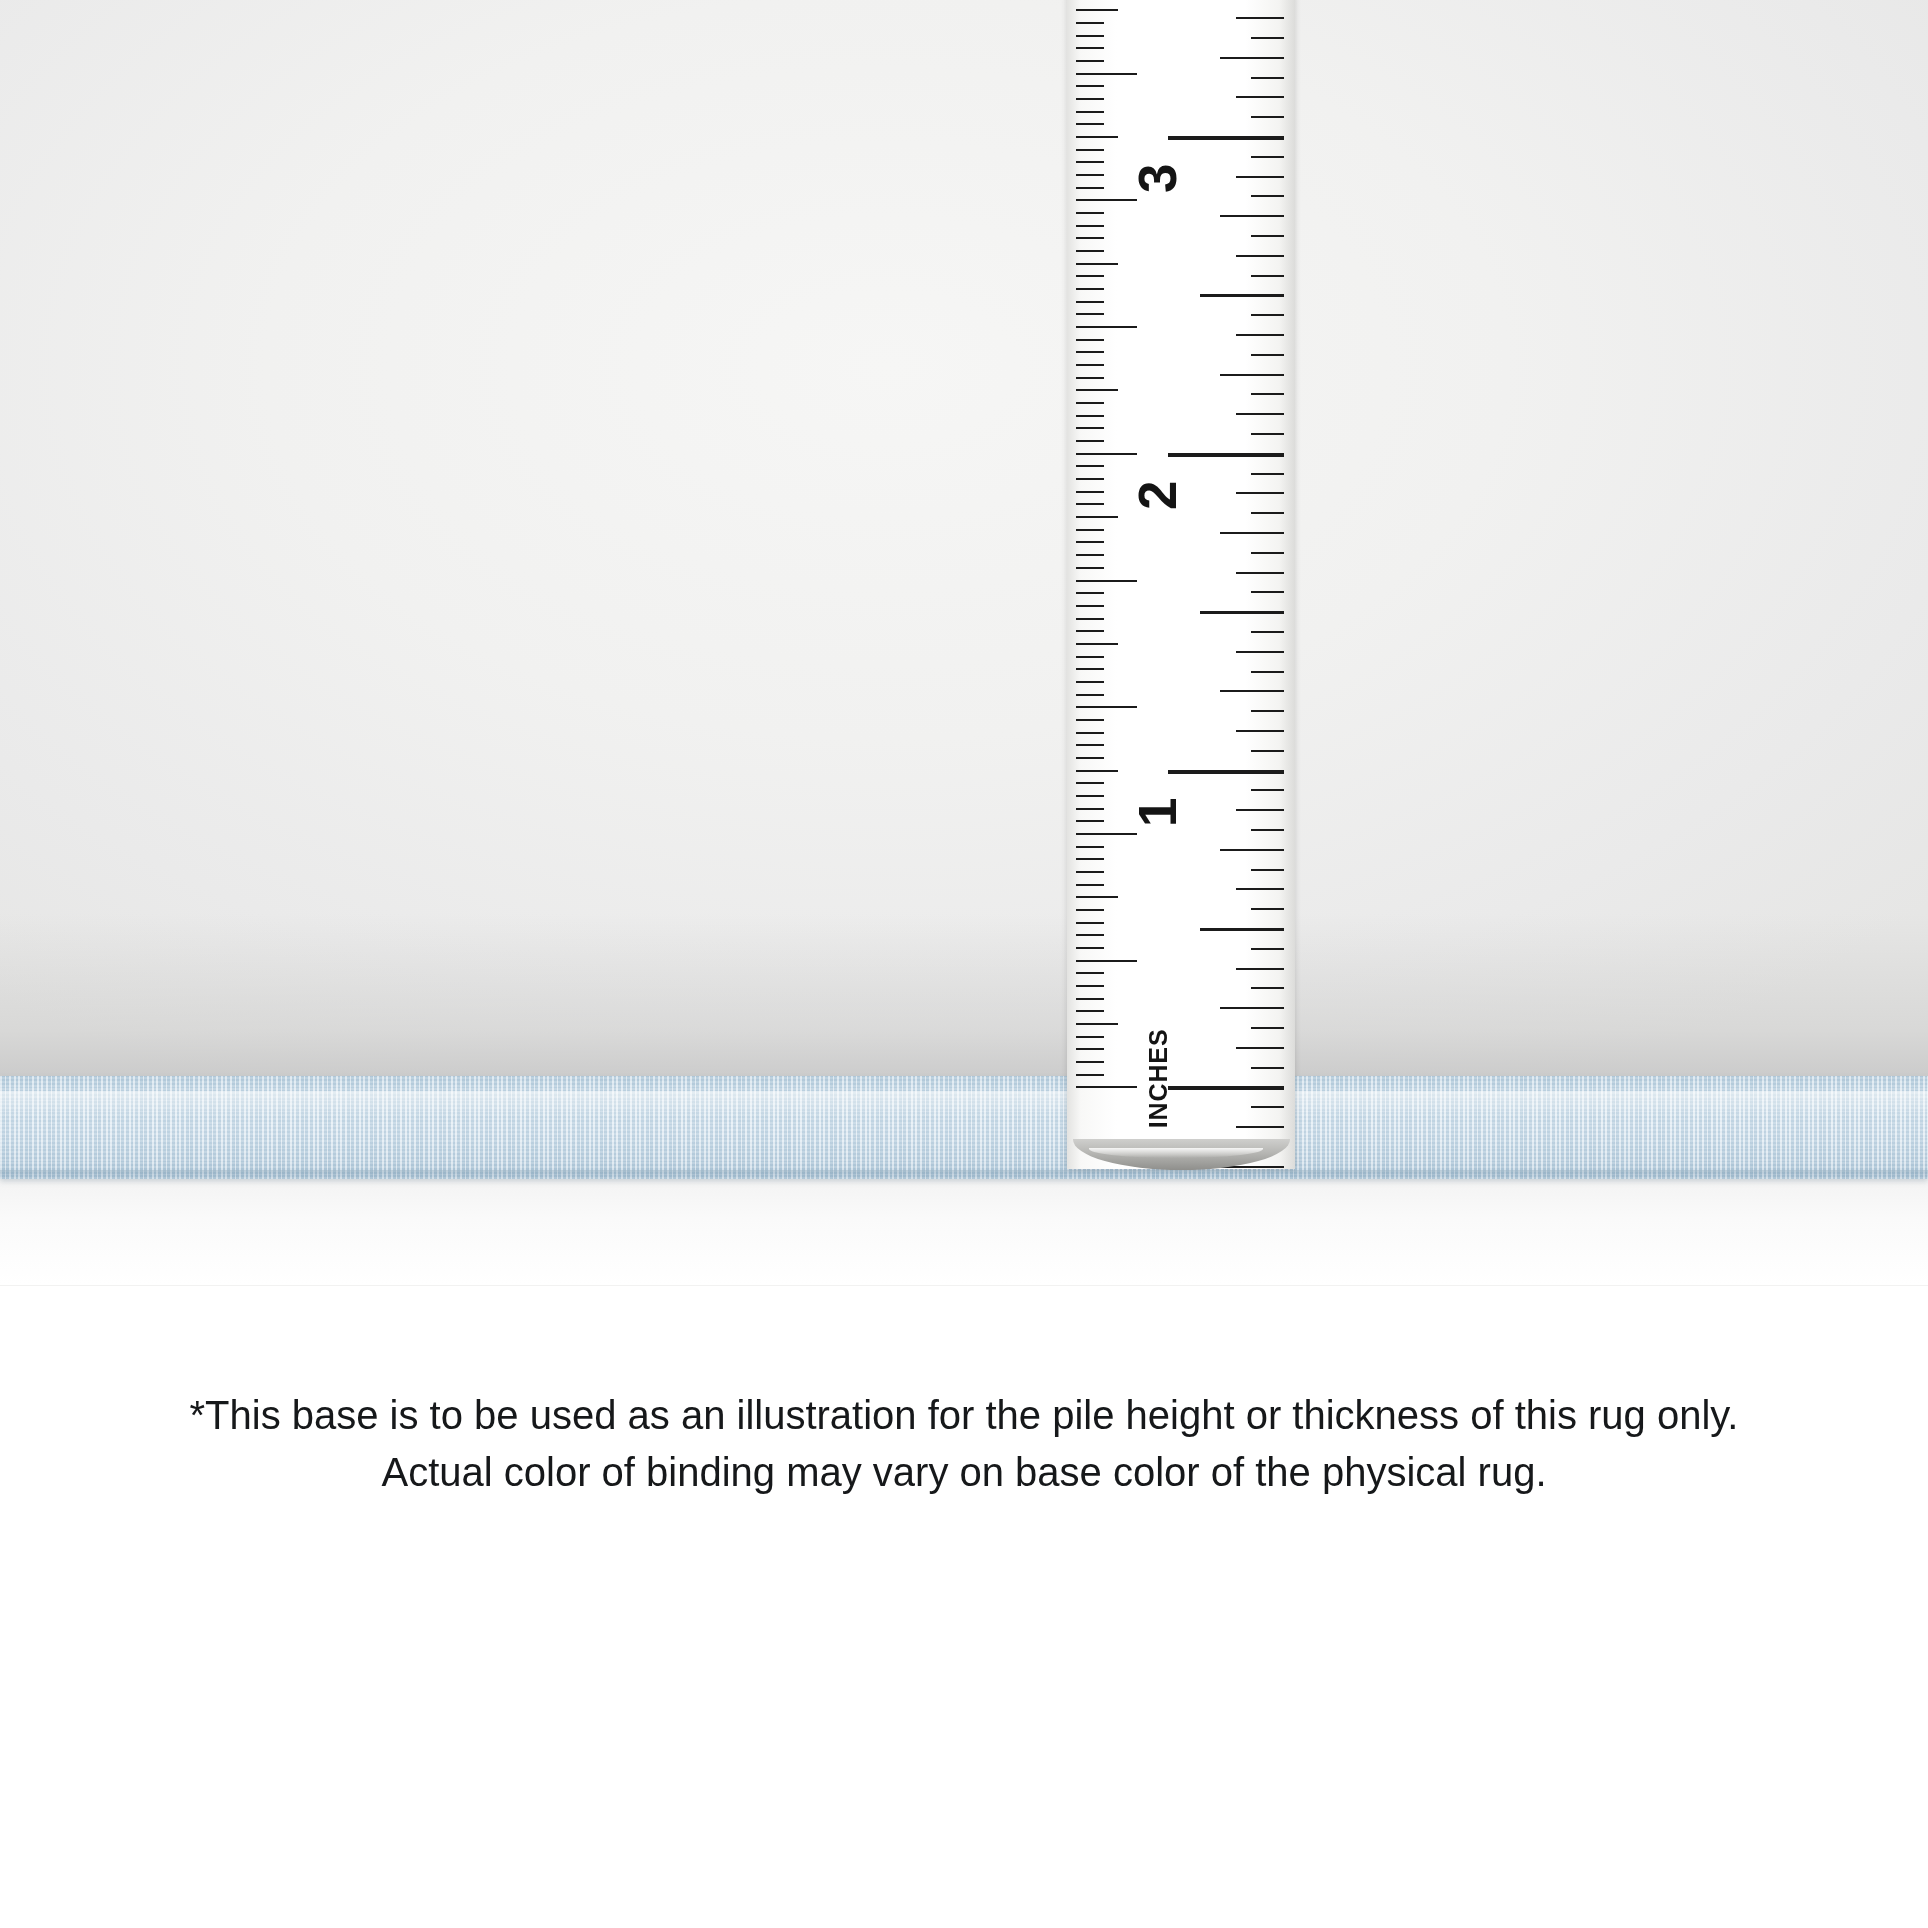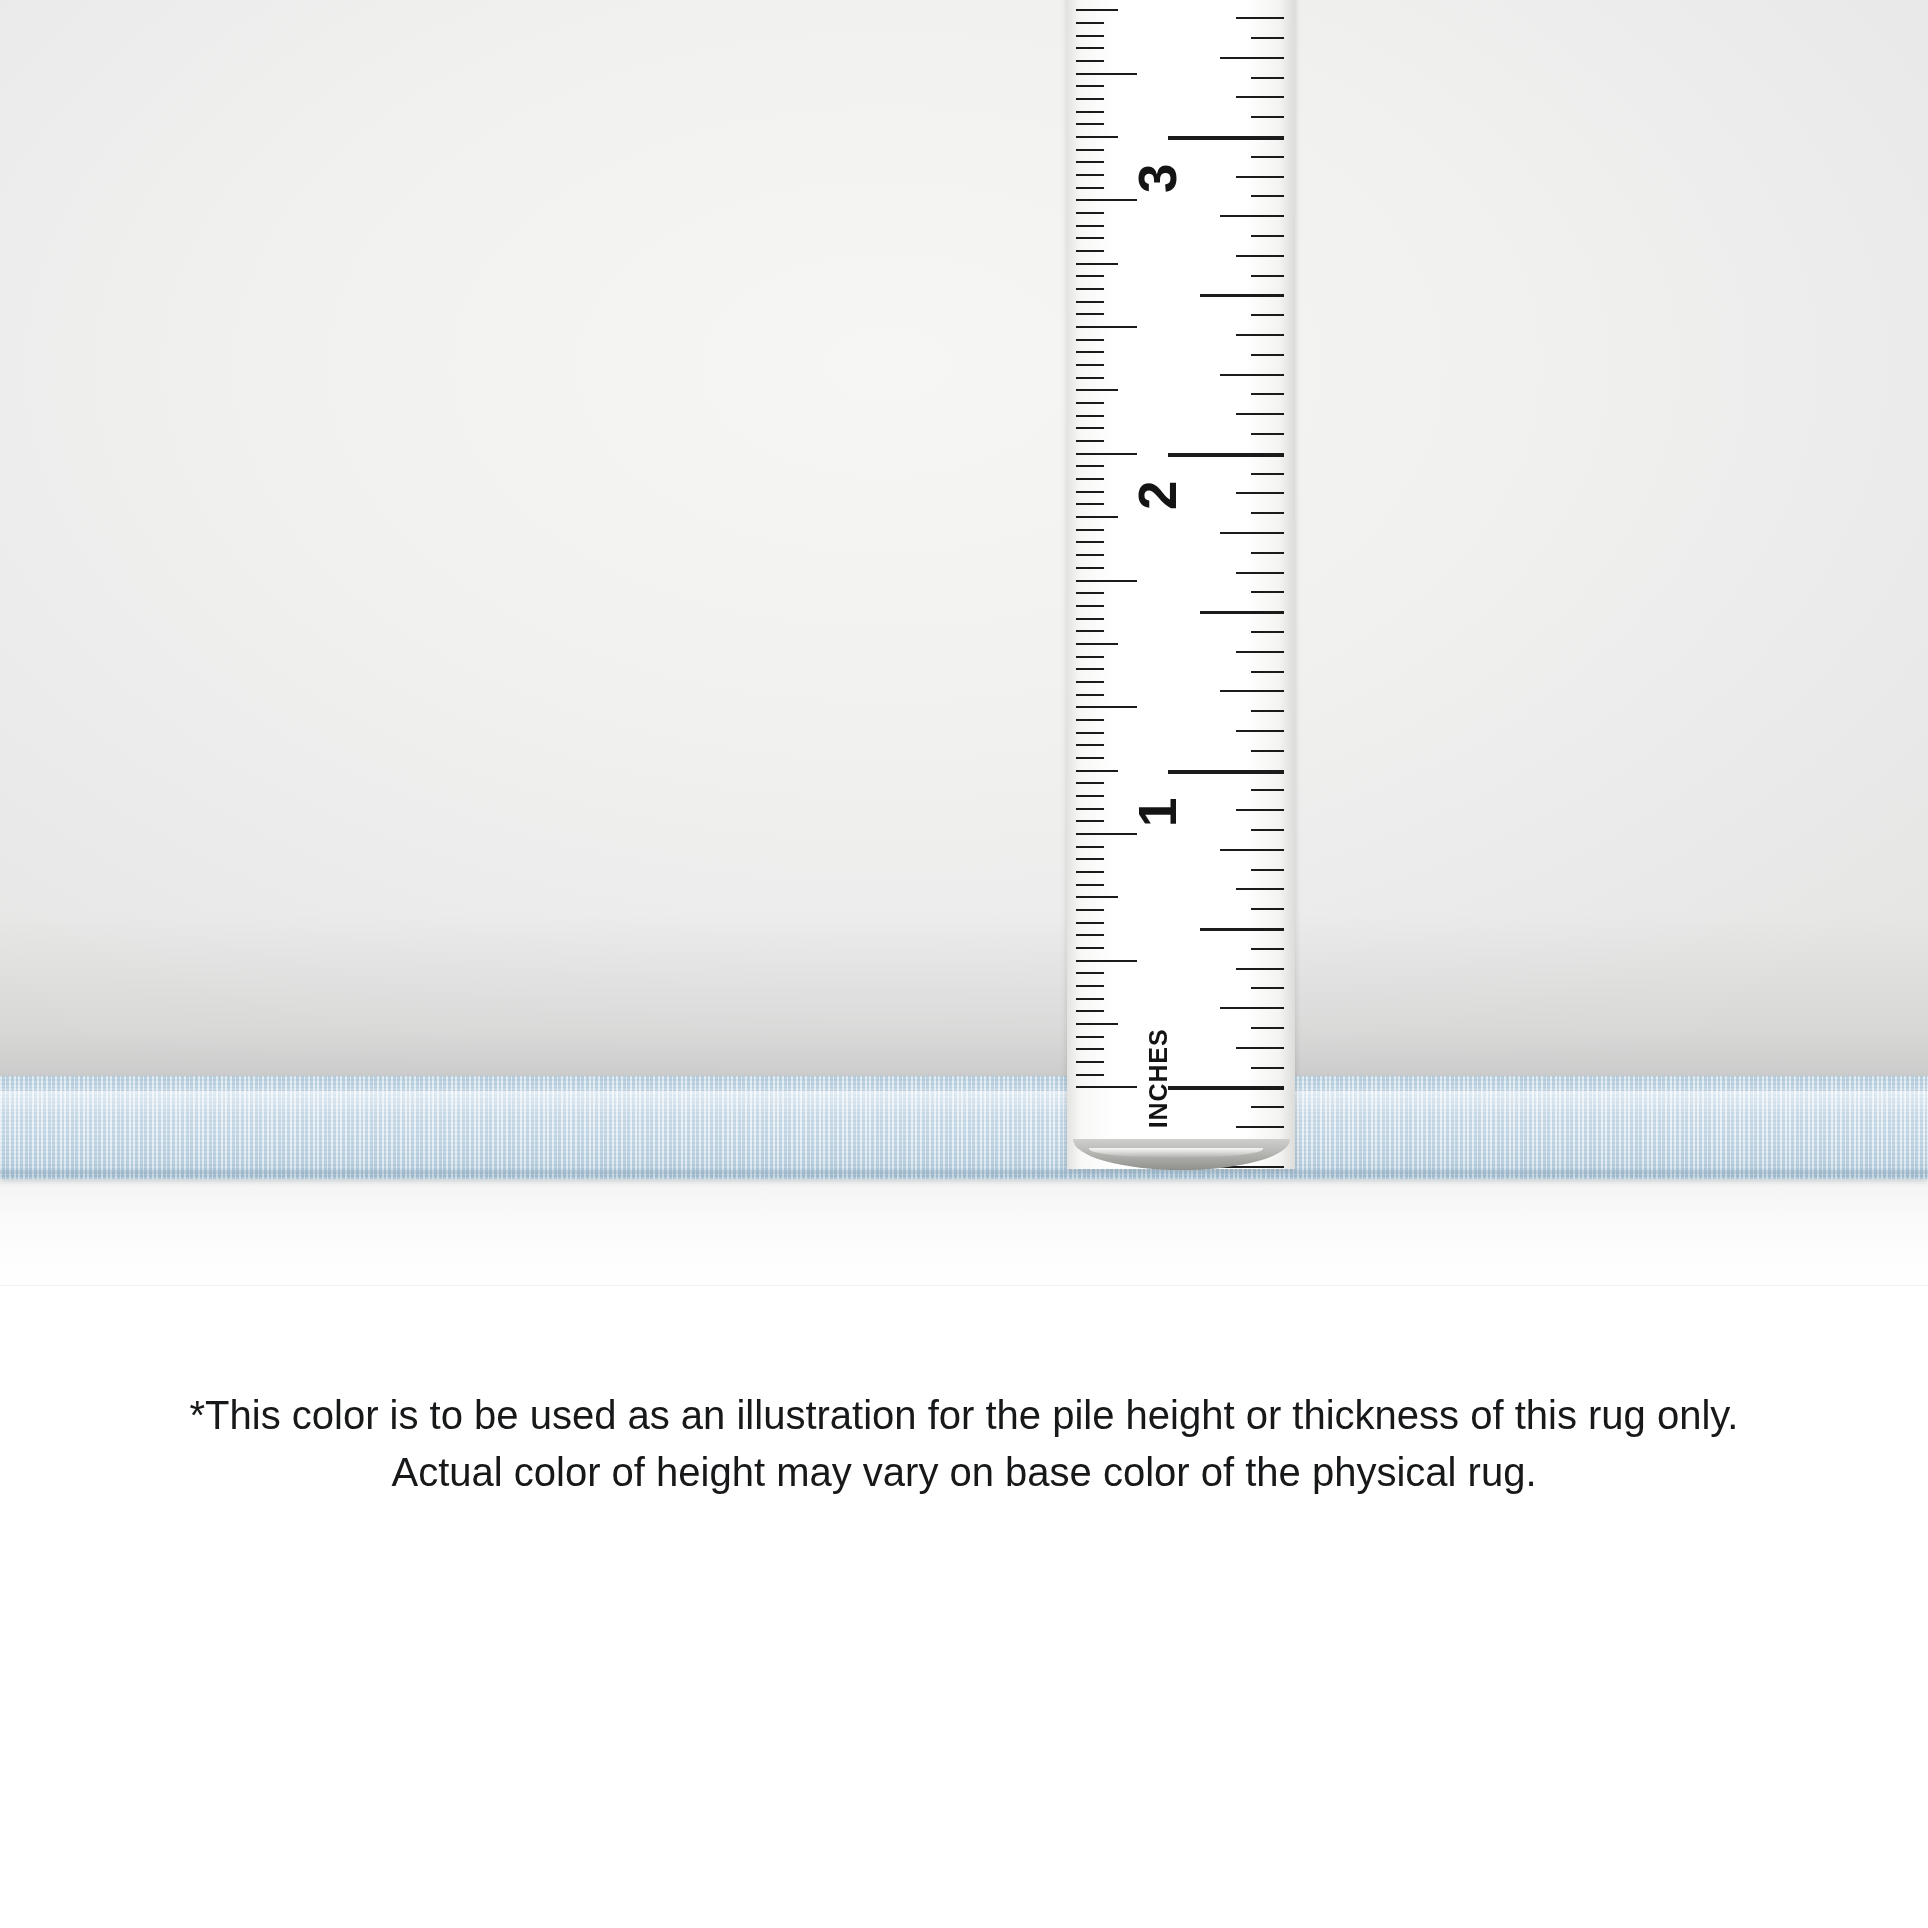--- a/index.html
+++ b/index.html
@@ -385,18 +385,18 @@
       <div class="inch-num" style="top:776px;">1</div>
       <div class="unit-label" style="top:1019px;">INCHES</div>
 
       <div class="tip"></div>
       <div class="tip-shine"></div>
     </div>
 
   </div>
 
   <div id="caption">
-    <span class="line">*This color is to be used as an illustration for the pile height or thickness of this rug only.</span>
-    <span class="line">Actual color of height may vary on base color of the physical rug.</span>
+    <span class="line">*This base is to be used as an illustration for the pile height or thickness of this rug only.</span>
+    <span class="line">Actual color of binding may vary on base color of the physical rug.</span>
   </div>
 
 </div>
 
 
 </body></html>

